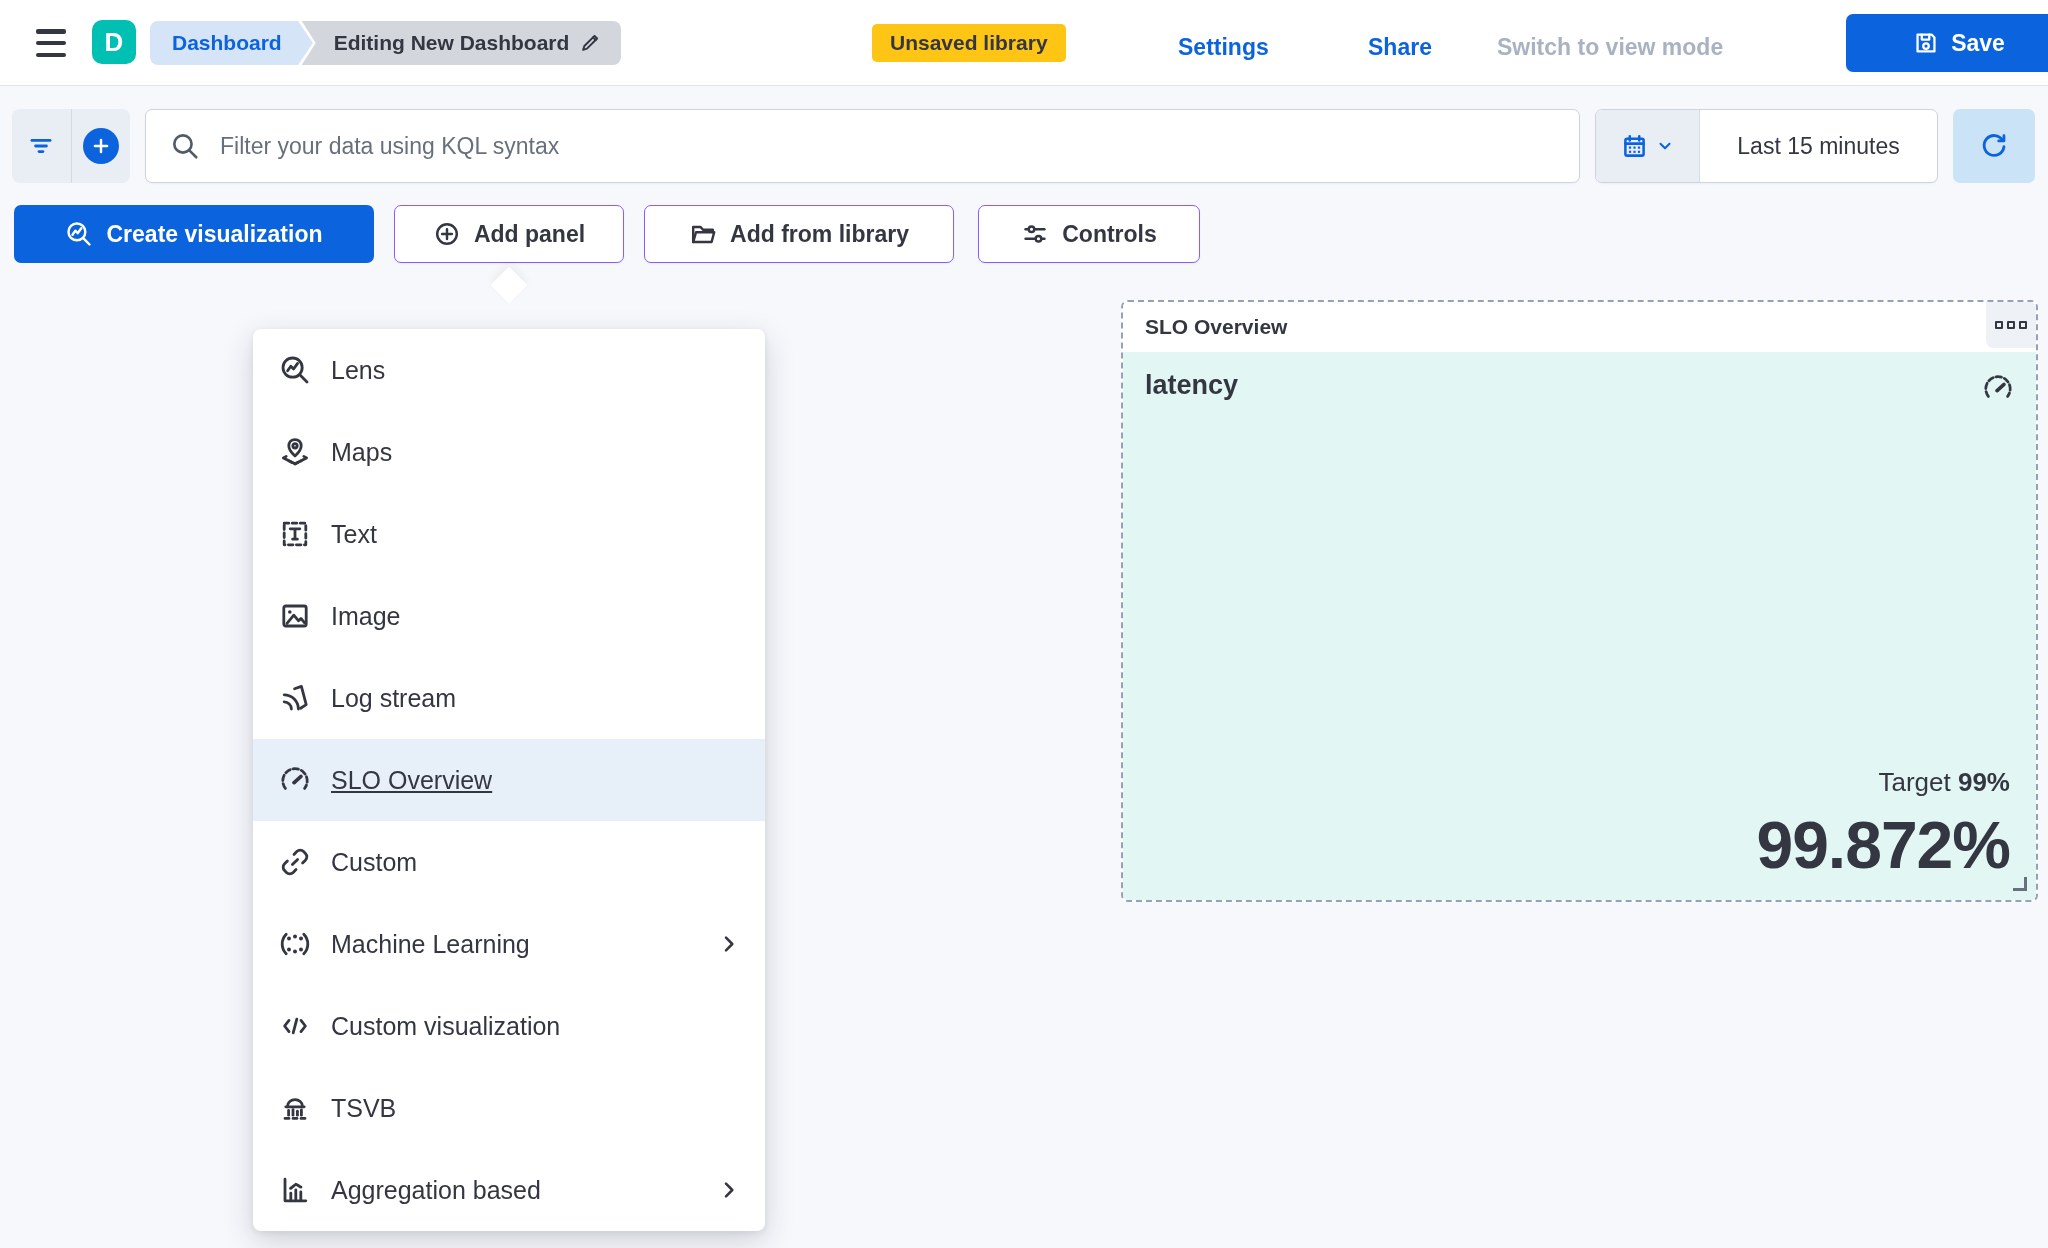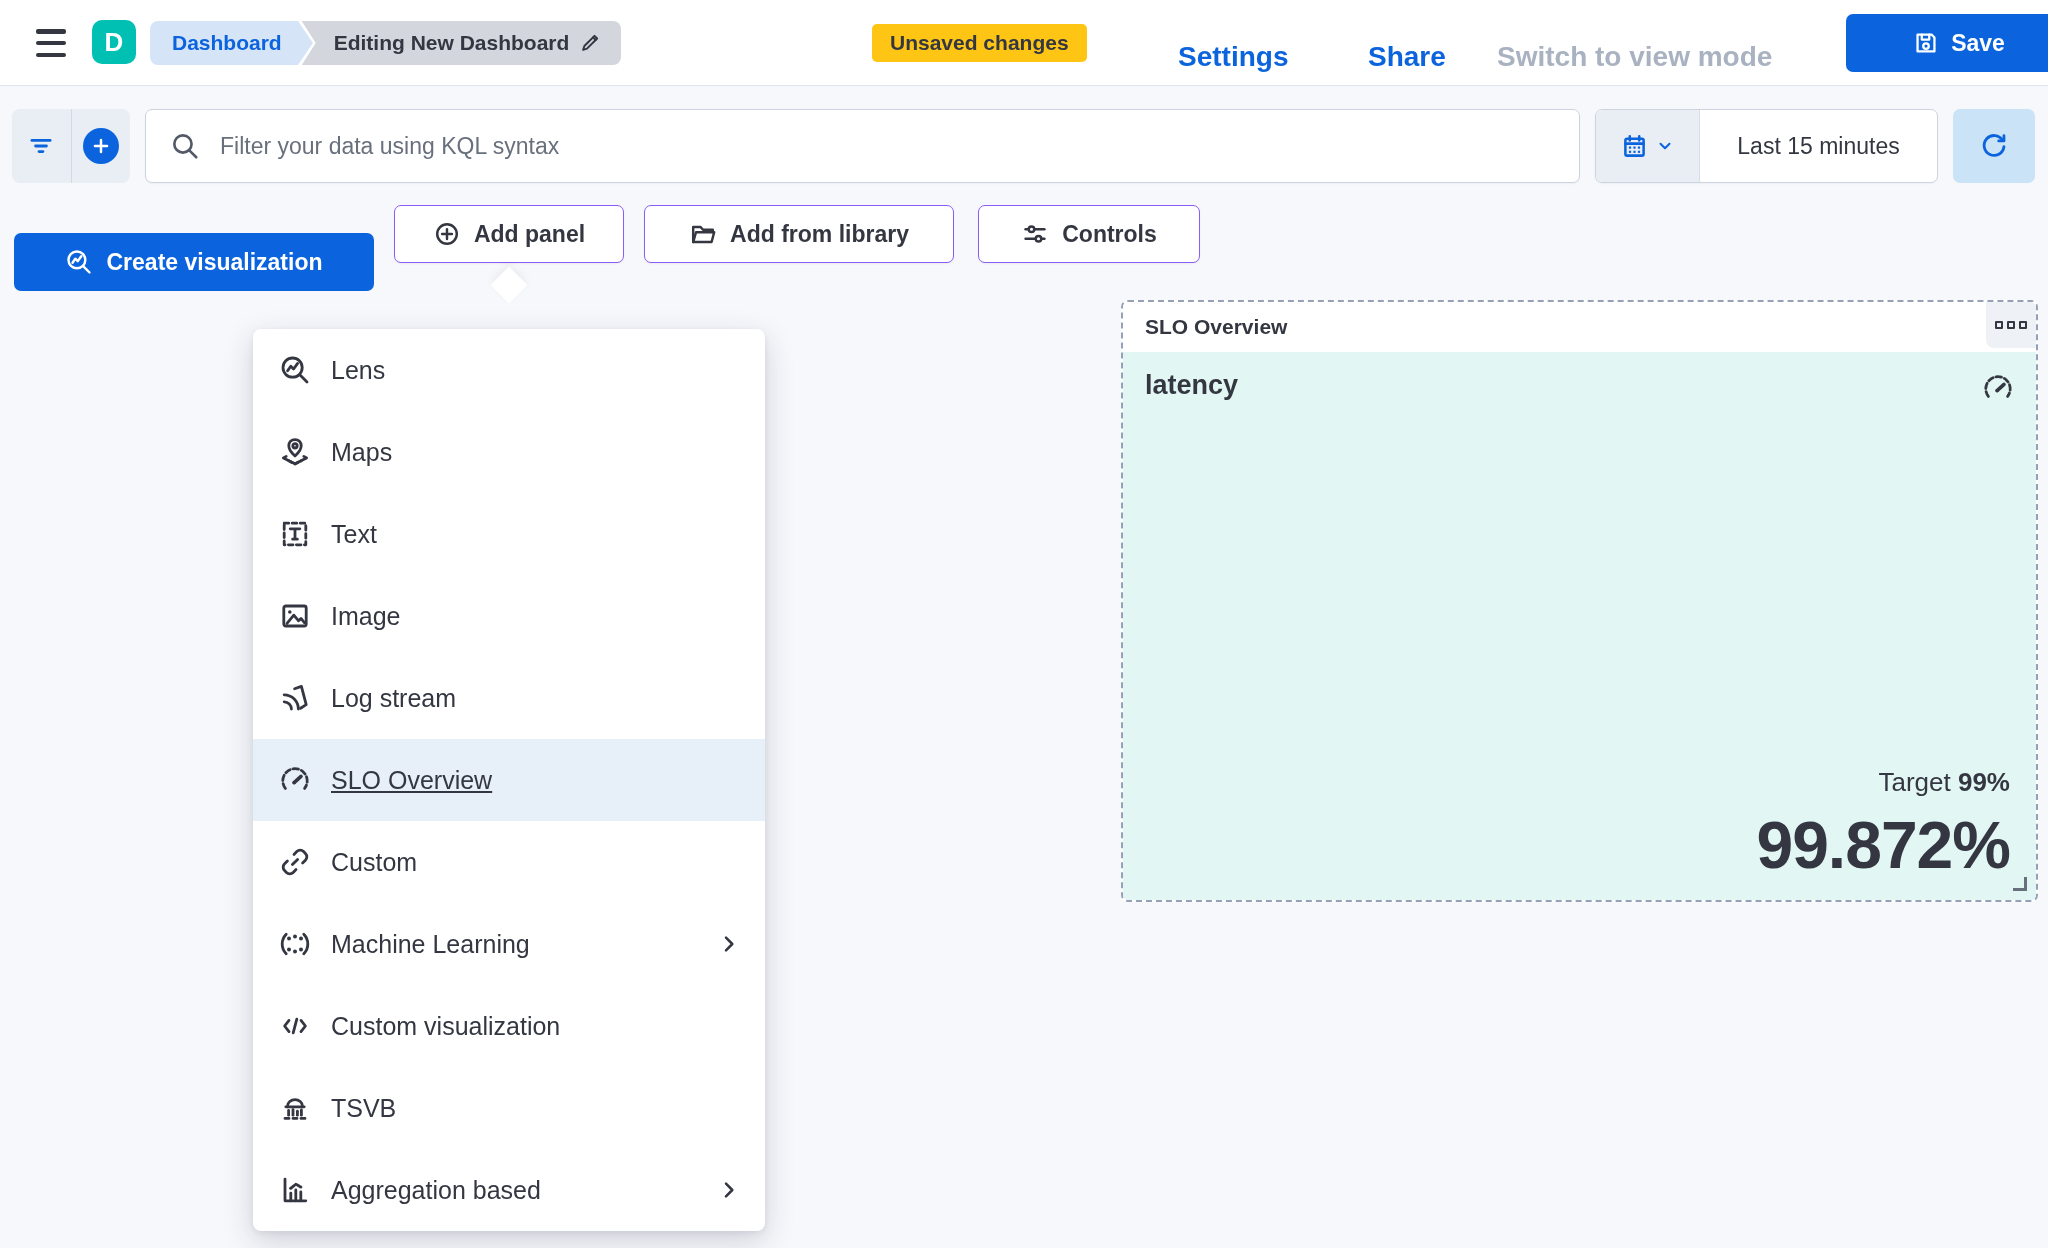--- a/index.html
+++ b/index.html
@@ -34,22 +34,22 @@
     border-top:22px solid transparent; border-bottom:22px solid transparent; border-left:15px solid #d6e4f8; }
   .crumb-gray { background:#d3d6dd; color:#343741; font-size:21px; font-weight:600;
     display:flex; align-items:center; gap:10px; padding:0 20px 0 32px; margin-left:4px;
     border-radius:0 8px 8px 0;
     clip-path:polygon(0 0, 100% 0, 100% 100%, 0 100%, 14px 50%); }
 
   .badge-warning { position:absolute; left:872px; top:24px; height:38px; border-radius:5px;
     background:#fec514; color:#343741; font-size:21px; font-weight:700;
     display:flex; align-items:center; padding:0 18px; }
 
-  .hdr-link { position:absolute; top:14px; height:86px; display:flex; align-items:center;
-    font-size:28px; font-weight:600; color:#0b64dd; cursor:pointer; }
+  .hdr-link { position:absolute; top:4px; height:86px; display:flex; align-items:center;
+    font-size:23px; font-weight:600; color:#0b64dd; cursor:pointer; }
   .hdr-link.disabled { color:#a9b2c1; cursor:default; }
   .lnk-settings { left:1178px; }
   .lnk-share { left:1368px; }
   .lnk-viewmode { left:1497px; }
 
   .btn-save { position:absolute; left:1810px; top:14px; width:226px; height:58px; border-radius:7px;
     background:#0b64dd; color:#fff; font-size:23px; font-weight:600; border:none;
     display:flex; align-items:center; justify-content:center; gap:12px; cursor:pointer;
     font-family:inherit;margin-left:36px; }
 
@@ -77,21 +77,21 @@
     font-size:23px; color:#343741; cursor:pointer; }
 
   .btn-refresh { position:absolute; left:1953px; top:109px; width:82px; height:74px; border-radius:7px;
     background:#cbe3f6; color:#0b64dd; border:none; display:flex; align-items:center; justify-content:center; cursor:pointer; }
 
   
   .btn { height:58px; border-radius:7px; display:flex; align-items:center; justify-content:center;
     gap:13px; font-size:23px; font-weight:600; cursor:pointer; border:none; font-family:inherit; }
   .btn-primary { background:#0b64dd; color:#fff; }
   .btn-secondary { background:#fff; color:#343741; border:1px solid #8b5cf6; box-shadow:0 1px 2px rgba(0,0,0,.05); }
-  .btn-createviz { position:absolute; left:14px; top:205px; width:360px;margin-top:28px; }
+  .btn-createviz { position:absolute; left:14px; top:205px; width:360px; }
   .btn-addpanel { position:absolute; left:394px; top:205px; width:230px; }
   .btn-addlib { position:absolute; left:644px; top:205px; width:310px; }
   .btn-controls { position:absolute; left:978px; top:205px; width:222px; }
 
   
   .popover-arrow { position:absolute; left:496px; top:272px; width:26px; height:26px; background:#fff;
     transform:rotate(45deg); z-index:9; box-shadow:-3px -3px 8px rgba(0,0,0,.05); }
   .menu { position:absolute; left:253px; top:285px; width:512px; height:902px; background:#fff;
     border-radius:8px; box-shadow:0 10px 30px rgba(30,40,60,.18), 0 2px 6px rgba(30,40,60,.08); z-index:8; overflow:hidden;margin-top:44px; }
   .menu-item { height:82px; display:flex; align-items:center; gap:20px; padding:0 24px 0 26px;
@@ -139,21 +139,21 @@
       <span>Editing New Dashboard</span>
       <span>
         <svg class="ic" width="22" height="22" viewBox="0 0 16 16">
             <path d="M3 13 L3.9 10.2 L11.3 2.8 L13.2 4.7 L5.8 12.1 Z"></path>
             <path d="M10.2 3.9 L12.1 5.8"></path>
           </svg>
       </span>
     </div>
   </div>
 
-  <div class="badge-warning">Unsaved changes</div>
+  <div class="badge-warning">Unsaved library</div>
 
   <div class="hdr-link lnk-settings">Settings</div>
   <div class="hdr-link lnk-share">Share</div>
   <div class="hdr-link disabled lnk-viewmode">Switch to view mode</div>
 
   <button class="btn-save">
     <span>
       <svg class="ic" width="26" height="26" viewBox="0 0 16 16">
           <path d="M2.8 2.8 H11.4 L13.2 4.6 V13.2 H2.8 Z"></path>
           <path d="M5.4 2.8 V5.9 H10 V2.8"></path>

